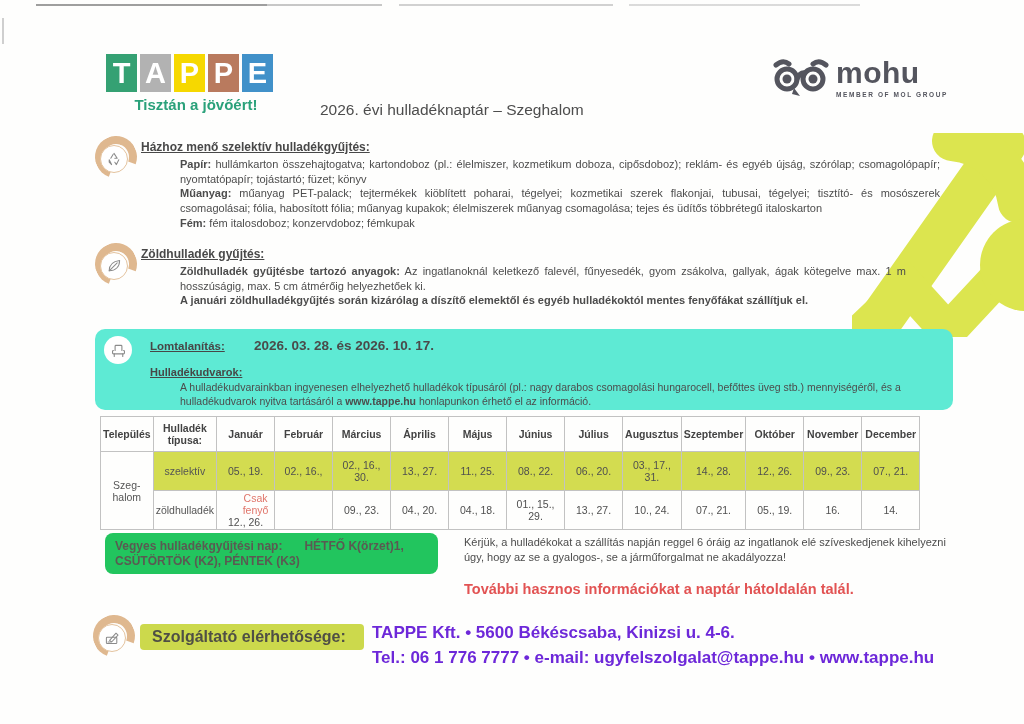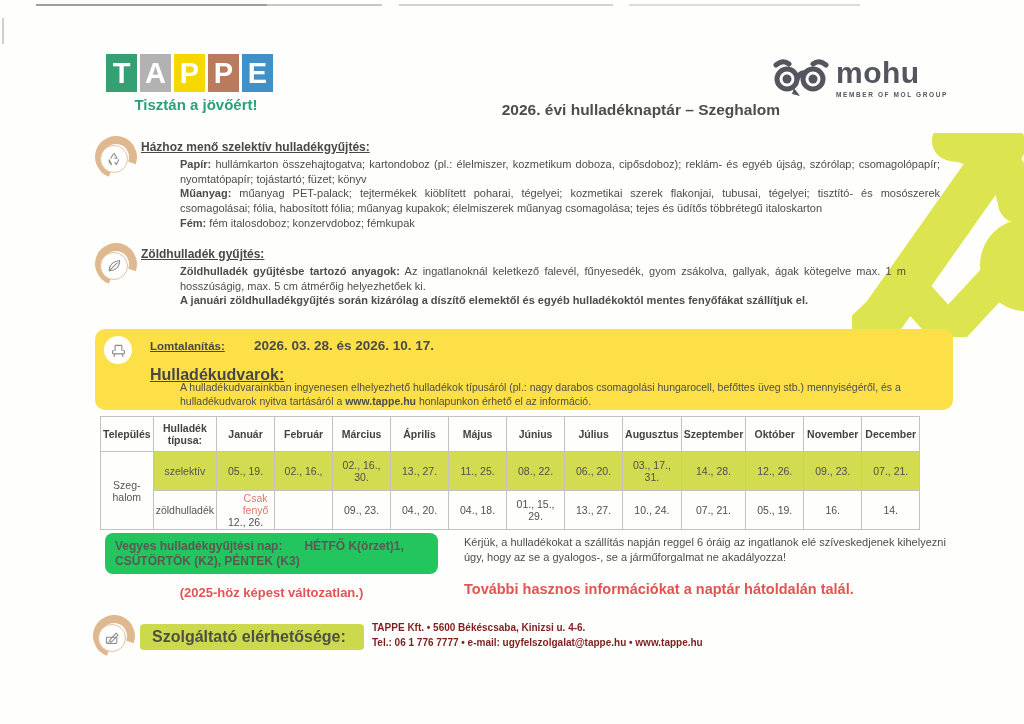--- a/index.html
+++ b/index.html
@@ -10,22 +10,22 @@
     background:linear-gradient(90deg,#7f7f7f 0 28%,#b5b5b5 28% 42%,transparent 42% 44%,#c2c2c2 44% 70%,transparent 70% 72%,#cfcfcf 72% 100%);}
   .scan-left{position:absolute;top:18px;left:2px;width:2px;height:26px;background:#cfcfcf;}
 
   
   .tappe{position:absolute;left:106px;top:54px;width:180px;}
   .tappe-letters{display:flex;gap:3px;}
   .tappe-letter{width:31px;height:38px;display:flex;align-items:center;justify-content:center;
     color:#fff;font-weight:bold;font-size:29px;font-family:"Liberation Sans",sans-serif;}
   .tagline{color:#2aa17a;font-size:15px;font-weight:bold;text-align:center;margin-top:4px;white-space:nowrap;}
 
-  .doc-title{position:absolute;left:320px;top:101px;width:460px;text-align:right;
-    font-size:15.5px;font-weight:bold;color:#4d4d4d;}
+  .doc-title{position:absolute;left:320px;top:101px;width:460px;text-align:left;
+    font-size:15.5px;font-weight:normal;color:#4d4d4d;}
 
   .mohu{position:absolute;left:772px;top:56px;display:flex;align-items:flex-end;}
   .mohu-text{margin-left:6px;}
   .mohu-name{font-size:30px;font-weight:bold;color:#54555e;line-height:30px;letter-spacing:.5px;}
   .mohu-sub{font-size:6.5px;letter-spacing:1.6px;color:#54555e;margin-top:3px;font-weight:bold;}
 
   
   .owl-decor{position:absolute;left:852px;top:133px;width:172px;height:204px;z-index:0;}
 
   
@@ -45,28 +45,28 @@
 
   .sel{top:140px;width:845px;}
   .sel .sec-head{margin-left:46px;}
   .sel .sec-body{margin-left:85px;width:760px;margin-top:3px;}
 
   .grn{top:247px;width:845px;}
   .grn .sec-head{margin-left:46px;}
   .grn .sec-body{margin-left:85px;width:726px;margin-top:3px;}
 
   
-  .tanbox{position:absolute;left:95px;top:329px;width:858px;height:81px;background:#fde047;
+  .tanbox{position:absolute;left:95px;top:329px;width:858px;height:81px;background:#5eead4;
     border-radius:10px;z-index:1;}
   .tanbox .disc2{position:absolute;left:9px;top:7px;width:28px;height:28px;border-radius:50%;
     background:#fff;display:flex;align-items:center;justify-content:center;}
   .lom-line{position:absolute;left:55px;top:9px;font-size:11.5px;}
   .lom-label{font-weight:bold;text-decoration:underline;color:#474747;}
   .lom-dates{font-weight:bold;font-size:13.5px;color:#4a4a4a;margin-left:26px;}
-  .hud-label{position:absolute;left:55px;top:37px;font-size:16px;font-weight:bold;
+  .hud-label{position:absolute;left:55px;top:37px;font-size:11px;font-weight:bold;
     text-decoration:underline;color:#474747;}
   .hud-text{position:absolute;left:85px;top:51px;width:742px;font-size:10.5px;line-height:1.35;color:#4c4c4c;}
 
   
   table.cal{position:absolute;left:100px;top:416px;border-collapse:collapse;z-index:1;
     font-size:10.5px;color:#4f4f4f;table-layout:fixed;}
   table.cal th,table.cal td{border:1px solid #c2c2c2;padding:1px 2px;text-align:center;vertical-align:middle;}
   table.cal th{font-weight:bold;color:#434343;height:32px;}
   th.thin{font-weight:normal;text-align:left;padding-left:5px;color:#555;}
   td.settle{text-align:left;padding-left:6px;color:#555;}
@@ -87,21 +87,21 @@
     color:#e25353;font-weight:bold;font-size:13px;}
 
   
   .notice{position:absolute;left:464px;top:535px;width:502px;font-size:11px;line-height:1.35;color:#4c4c4c;}
   .moreinfo{position:absolute;left:464px;top:581px;width:510px;font-size:14.5px;font-weight:bold;color:#e25353;}
 
   
   .prov-badge{left:93px;top:615px;}
   .provlabel{position:absolute;left:140px;top:624px;width:212px;height:26px;background:#ccd94c;
     border-radius:4px;font-size:16px;font-weight:bold;color:#4f4f45;line-height:26px;padding-left:12px;z-index:1;}
-  .addr{position:absolute;left:372px;top:621px;font-size:10px;font-weight:bold;color:#7f1d1d;line-height:1.45;}
+  .addr{position:absolute;left:372px;top:621px;font-size:17px;font-weight:bold;color:#6d28d9;line-height:1.45;}
 
   svg .ln{fill:none;stroke:#8b8b8b;stroke-width:1.3;stroke-linecap:round;stroke-linejoin:round;}
 </style>
 </head>
 <body>
 
 <div class="page">
 
   <div class="scan-top"></div>
   <div class="scan-left"></div>
@@ -277,21 +277,20 @@
     </table>
 
   <div class="mixedbox">
     <div class="mixed-l1">
       <span>Vegyes hulladékgyűjtési nap:</span>
       <span class="v">HÉTFŐ K(örzet)1,</span>
     </div>
     <div class="mixed-l2">CSÜTÖRTÖK (K2), PÉNTEK (K3)</div>
   </div>
 
-  <div class="unchanged">(2025-höz képest változatlan.)</div>
 
   <div class="notice">Kérjük, a hulladékokat a szállítás napján reggel 6 óráig az ingatlanok elé szíveskedjenek kihelyezni úgy, hogy az se a gyalogos-, se a járműforgalmat ne akadályozza!</div>
   <div class="moreinfo">További hasznos információkat a naptár hátoldalán talál.</div>
 
   <div class="badge prov-badge">
     <div class="arc"></div>
     <div class="disc">
       <svg width="16" height="16" viewBox="0 0 20 20">
         <g class="ln">
           <rect x="3" y="9" width="13" height="8" rx="1"></rect>

